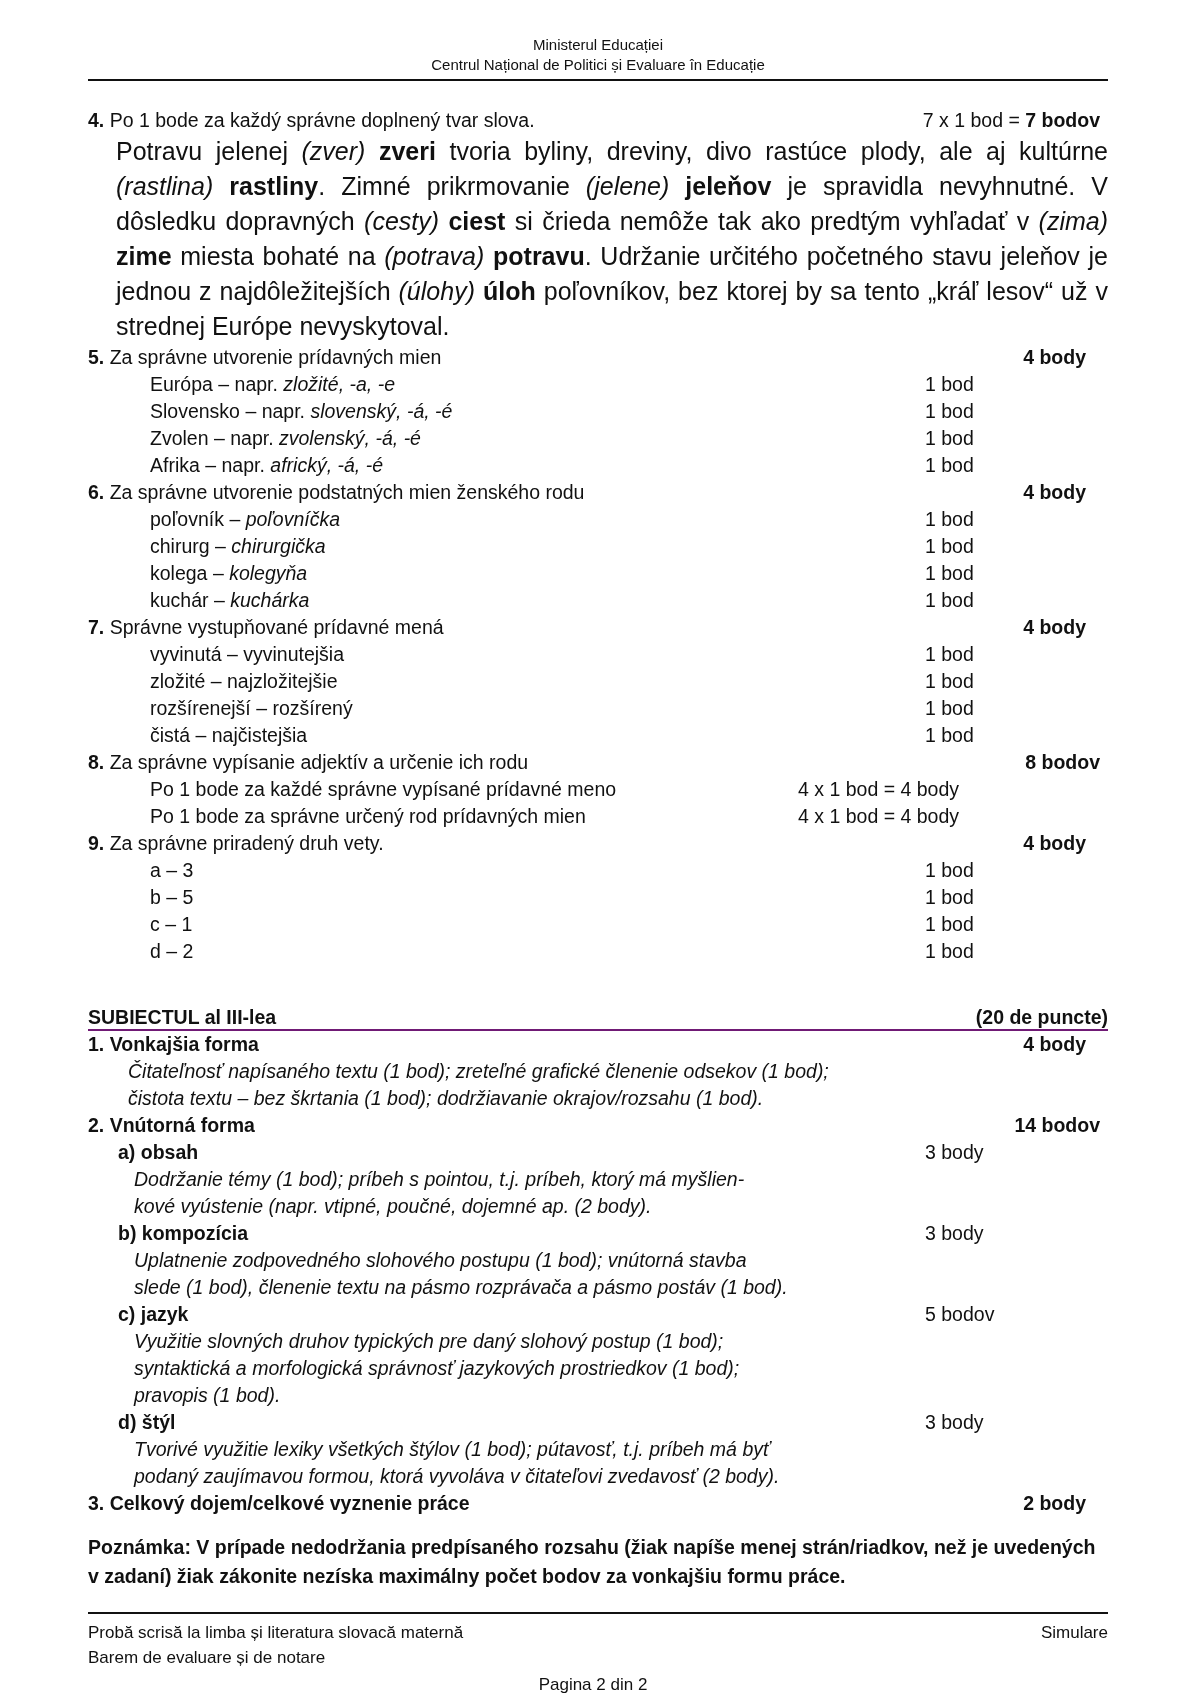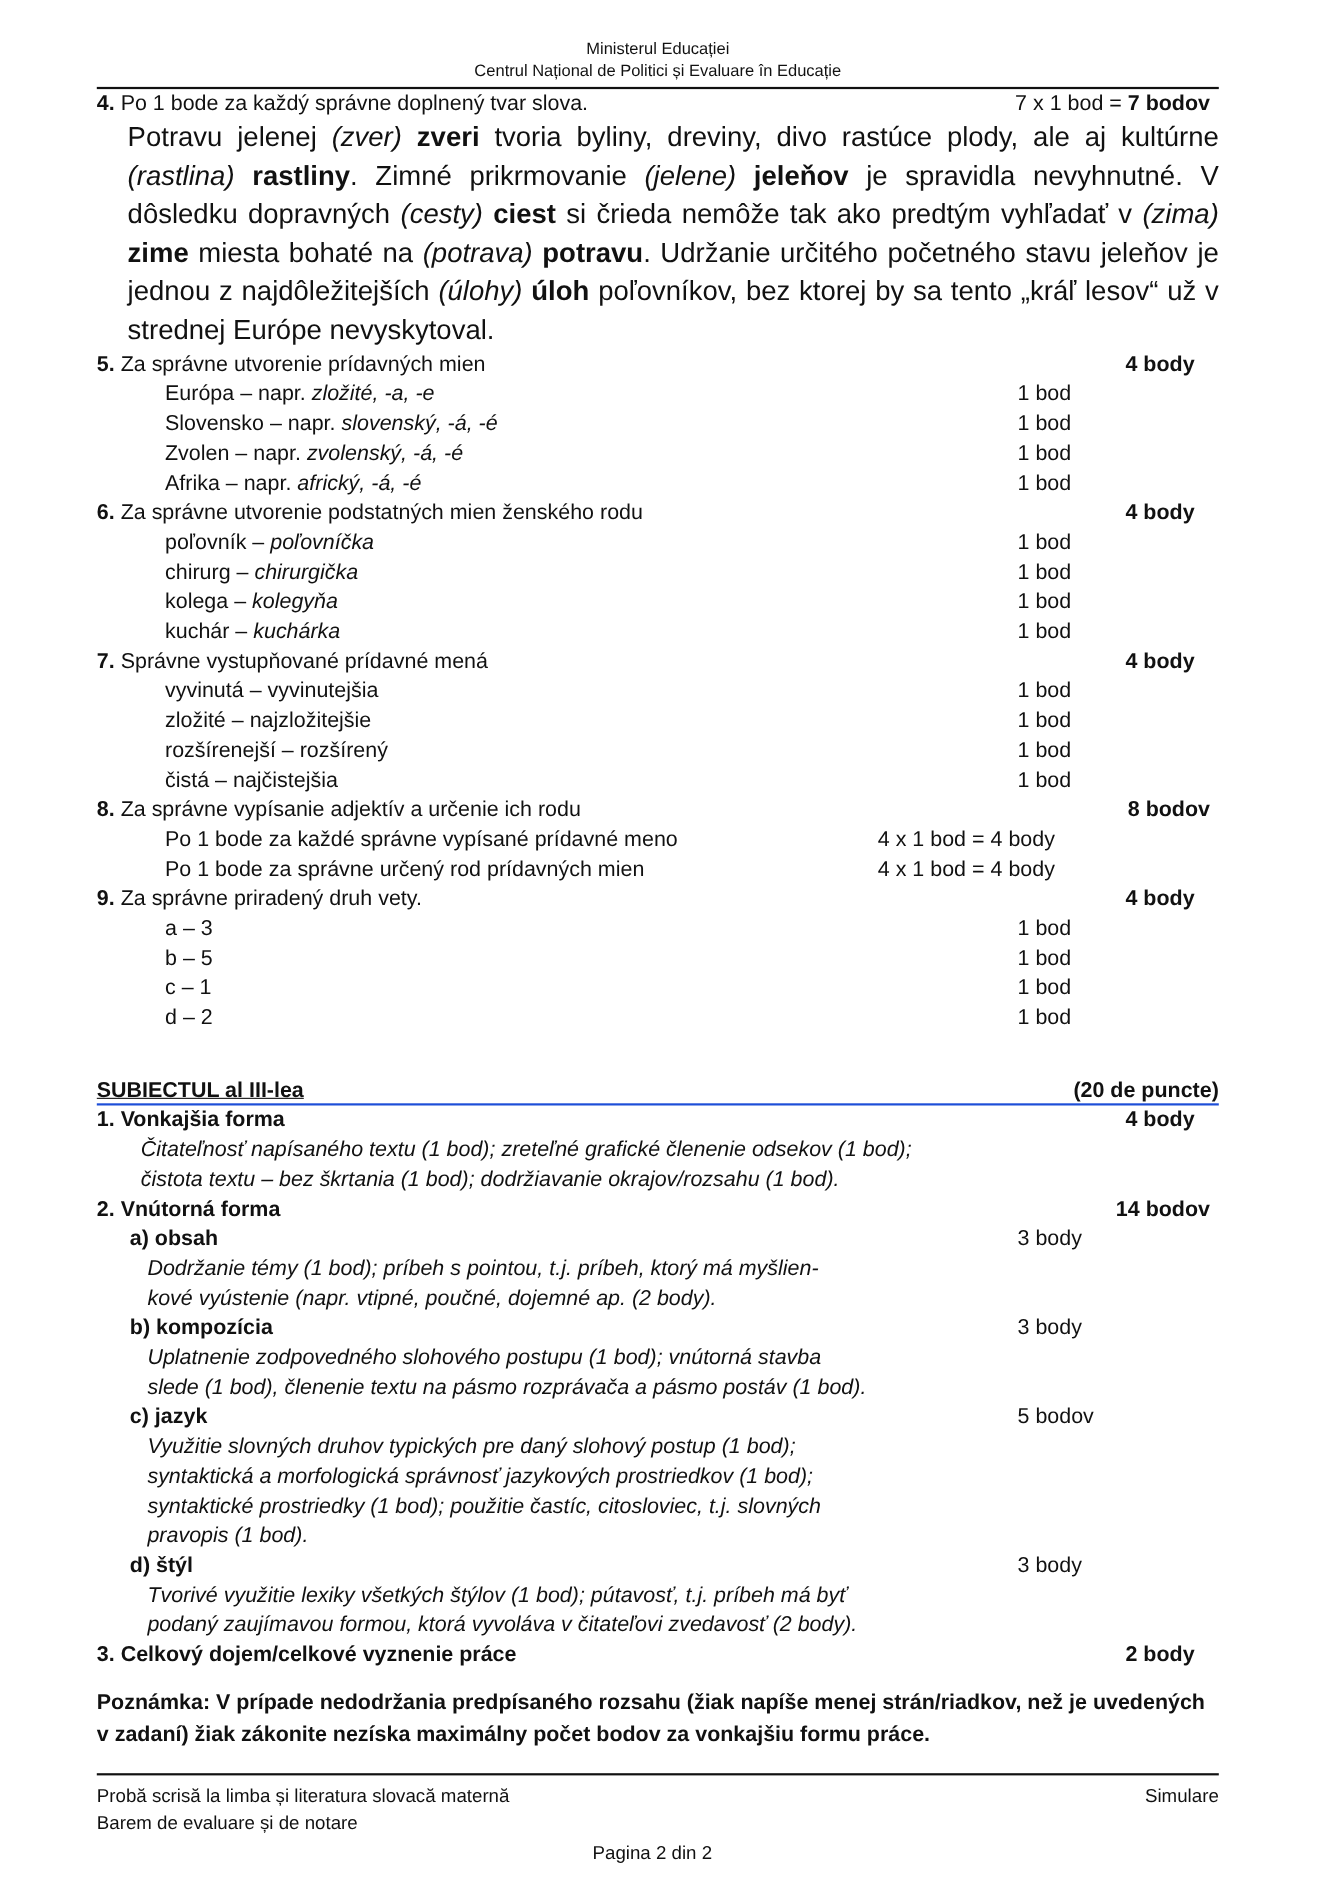--- a/index.html
+++ b/index.html
@@ -13,39 +13,39 @@
   .row { position: relative; font-size: 19.5px; line-height: 27px; height: 27px; white-space: nowrap; }
   .num { font-weight: bold; }
   .right { position: absolute; right: 8px; top: 0; }
   .mid { position: absolute; left: 837px; top: 0; }
   .mid2 { position: absolute; left: 710px; top: 0; }
   .b { font-weight: bold; }
   .i { font-style: italic; }
   .ind1 { padding-left: 62px; }
   .ind-sub { padding-left: 30px; }
   .para { font-size: 25px; line-height: 35px; padding-left: 28px; text-align: justify; }
-  .subj { position: relative; font-size: 19.5px; line-height: 24px; height: 24px; font-weight: bold; text-decoration: underline; border-bottom: 2px solid #1d4ed8; }
+  .subj { position: relative; font-size: 19.5px; line-height: 24px; height: 24px; font-weight: bold; border-bottom: 2px solid #701a75; }
   .italic-block { font-style: italic; font-size: 19.5px; line-height: 27px; padding-left: 46px; }
   .italic-block p { margin: 0; white-space: nowrap; font-style: italic; }
   .note { font-weight: bold; font-size: 19.5px; line-height: 29px; margin-top: 16px; }
   .foot-rule { border-top: 2px solid #111; position: absolute; left: 0; right: 0; top: 1612px; }
   .foot { position: absolute; left: 0; right: 0; font-size: 17px; line-height: 25px; }
 </style>
 </head>
 <body>
 
 <div class="page">
 
   <div class="hdr">
     <div>Ministerul Educației</div>
     <div>Centrul Național de Politici și Evaluare în Educație</div>
   </div>
   <div class="hdr-rule"></div>
 
-  <div style="margin-top:0;">
+  <div style="margin-top:26px;">
     <div class="row">
       <span class="num">4.</span>
       <span>Po 1 bode za každý správne doplnený tvar slova.</span>
       <span class="right"><span>7 x 1 bod = </span><span class="b">7 bodov</span></span>
     </div>
     <div class="para" id="q4-para"><span>Potravu jelenej </span><span class="i">(zver)</span><span> </span><span class="b">zveri</span><span> tvoria byliny, dreviny, divo rastúce plody, ale aj kultúrne </span><span class="i">(rastlina)</span><span> </span><span class="b">rastliny</span><span>. Zimné prikrmovanie </span><span class="i">(jelene)</span><span> </span><span class="b">jeleňov</span><span> je spravidla nevyhnutné. V dôsledku dopravných </span><span class="i">(cesty)</span><span> </span><span class="b">ciest</span><span> si črieda nemôže tak ako predtým vyhľadať v </span><span class="i">(zima)</span><span> </span><span class="b">zime</span><span> miesta bohaté na </span><span class="i">(potrava)</span><span> </span><span class="b">potravu</span><span>. Udržanie určitého početného stavu jeleňov je jednou z najdôležitejších </span><span class="i">(úlohy)</span><span> </span><span class="b">úloh</span><span> poľovníkov, bez ktorej by sa tento „kráľ lesov“ už v strednej Európe nevyskytoval.</span></div>
   </div>
 
   <div>
     <div class="row">
@@ -143,21 +143,20 @@
       <p>slede (1 bod), členenie textu na pásmo rozprávača a pásmo postáv (1 bod).</p>
     </div>
 
     <div class="row b ind-sub">
       <span>c) jazyk</span>
       <span class="mid" style="font-weight:normal">5 bodov</span>
     </div>
     <div class="italic-block">
       <p>Využitie slovných druhov typických pre daný slohový postup (1 bod);</p>
       <p>syntaktická a morfologická správnosť jazykových prostriedkov (1 bod);</p>
-      <p>syntaktické prostriedky (1 bod); použitie častíc, citosloviec, t.j. slovných</p>
       <p>pravopis (1 bod).</p>
     </div>
 
     <div class="row b ind-sub">
       <span>d) štýl</span>
       <span class="mid" style="font-weight:normal">3 body</span>
     </div>
     <div class="italic-block">
       <p>Tvorivé využitie lexiky všetkých štýlov (1 bod); pútavosť, t.j. príbeh má byť</p>
       <p>podaný zaujímavou formou, ktorá vyvoláva v čitateľovi zvedavosť (2 body).</p>

